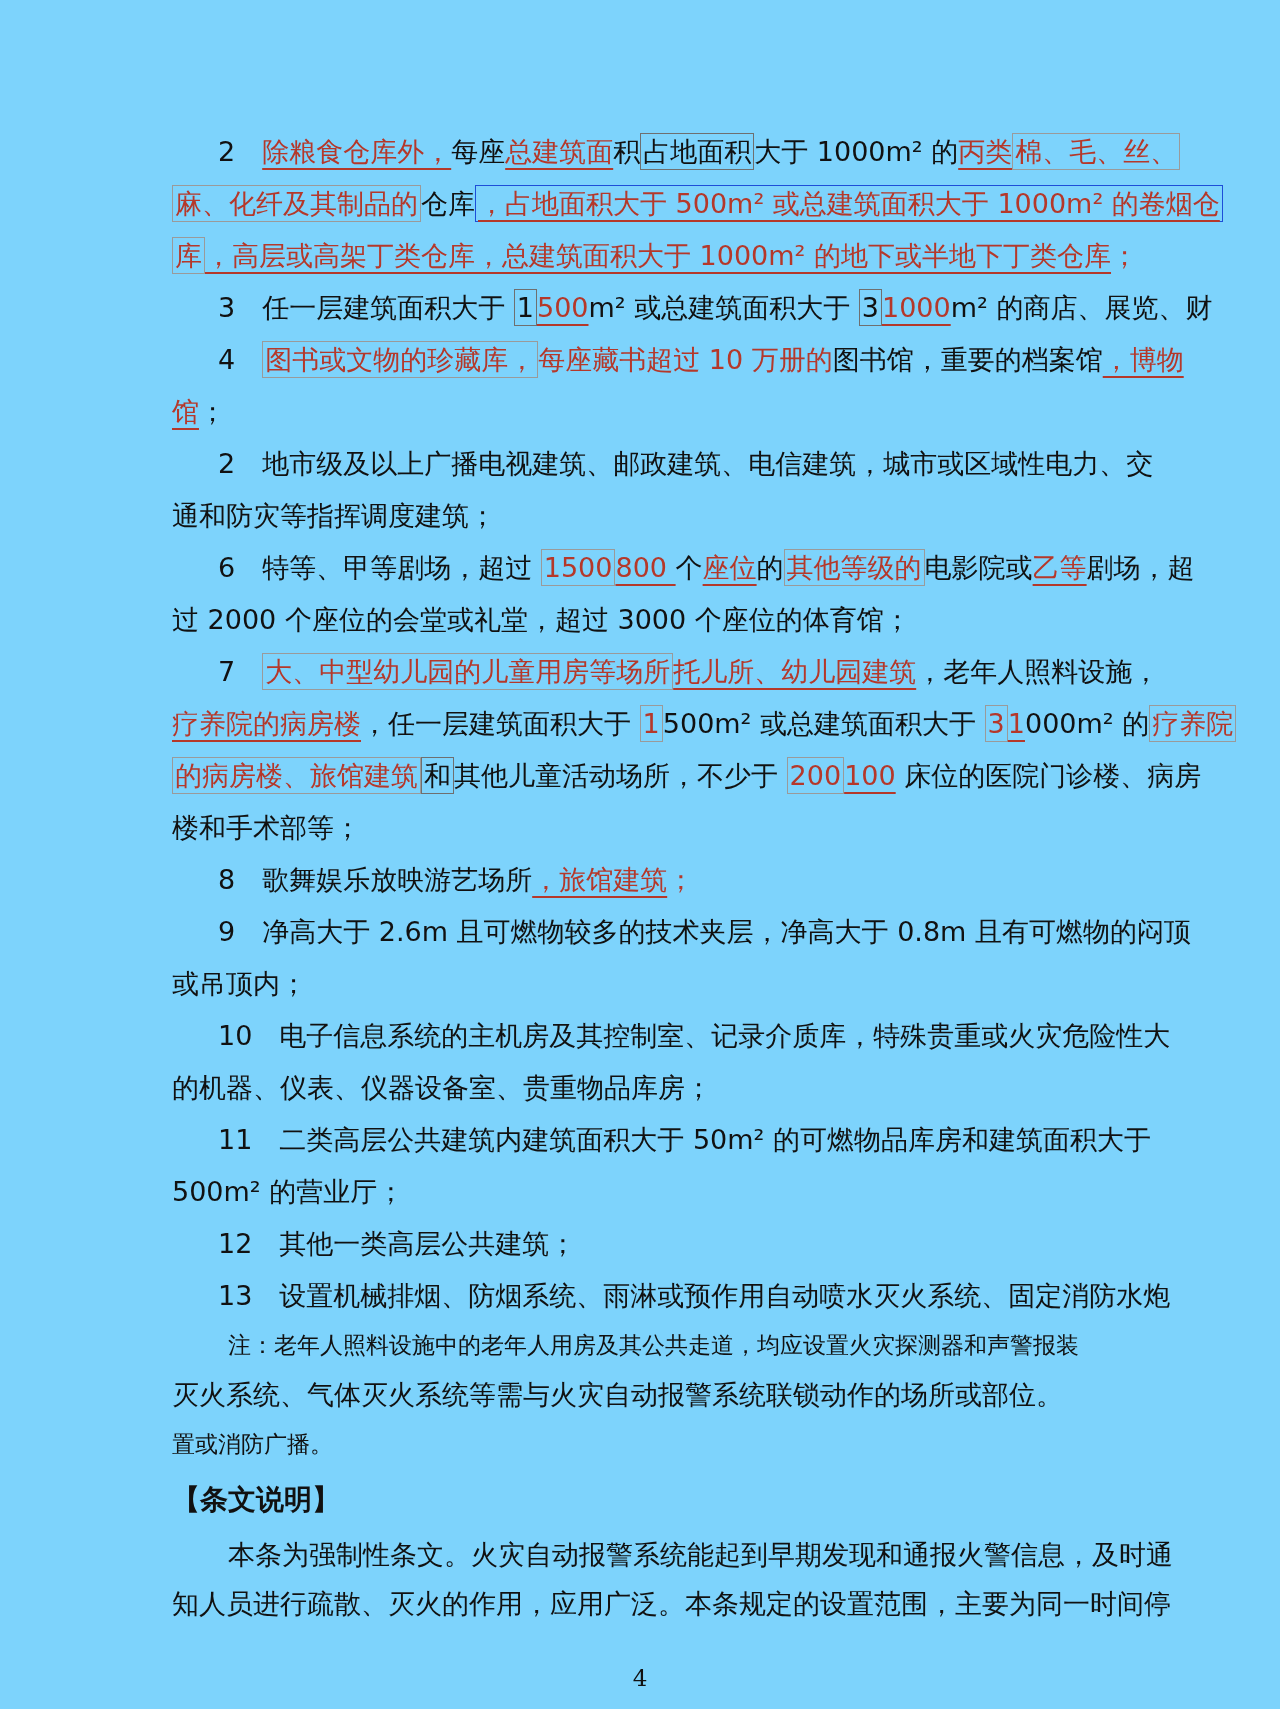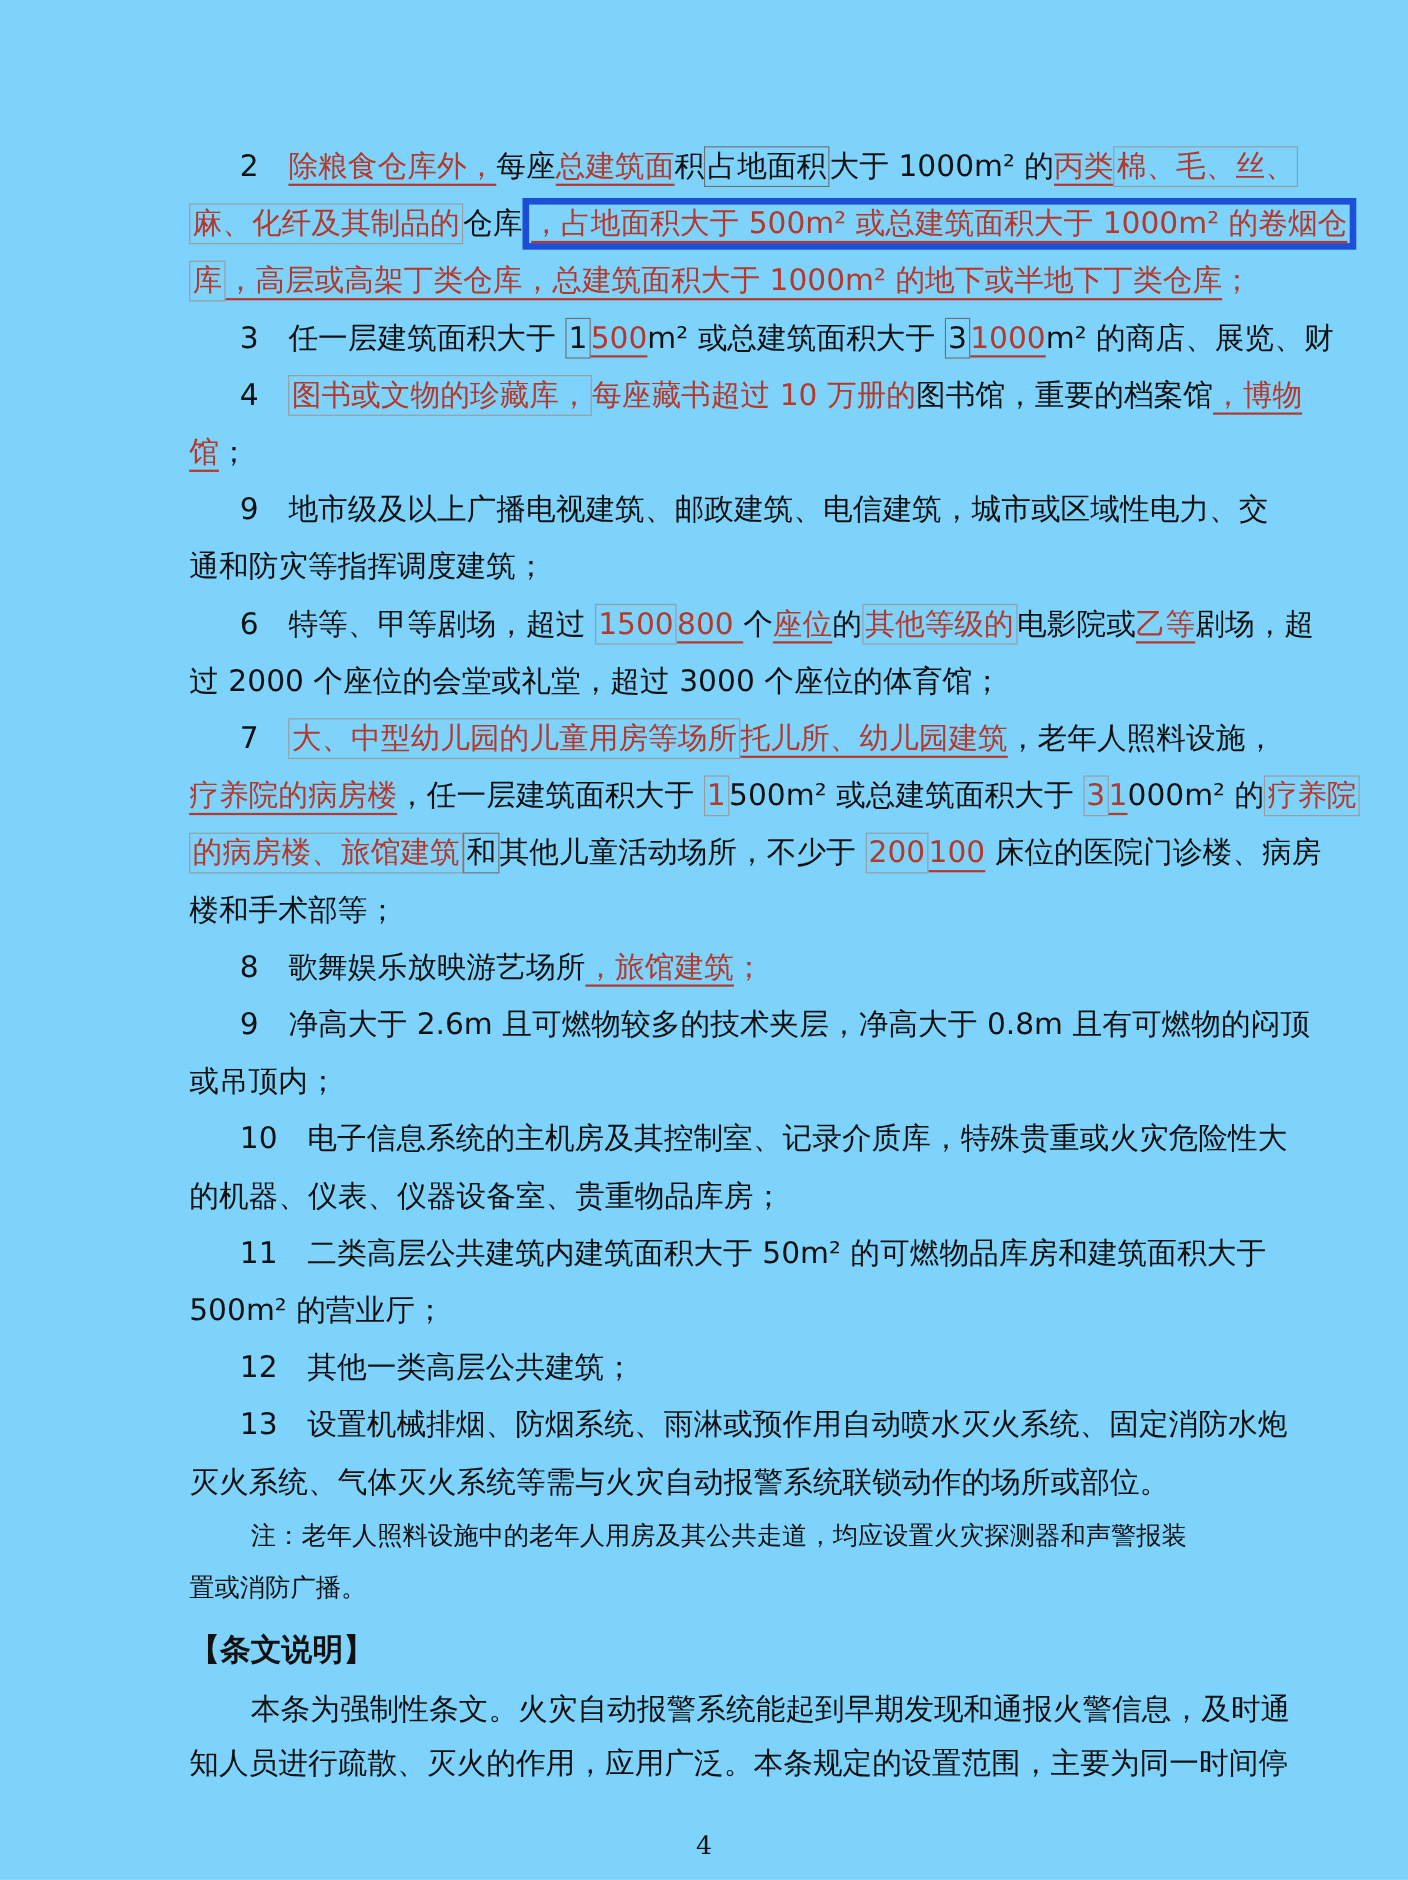--- a/index.html
+++ b/index.html
@@ -23,58 +23,58 @@
     font-size:28px; font-weight:bold; line-height:56px;
     margin:4px 0 2px 0; color:#111;
   }
   
   .seg { display:inline; }
   .n   { color:#111111; }
   .i   { color:#b5382a; text-decoration:underline; text-decoration-thickness:2px; text-underline-offset:7px; }
   .r   { color:#b5382a; }
   .d   { color:#111111; border:1px solid #6f6f6f; padding:2px 2px; }
   .rd  { color:#b5382a; border:1px solid #9a9a9a; padding:2px 2px; }
-  .rdu { color:#b5382a; border:6px solid #1d4ed8; padding:2px 2px;
+  .rdu { color:#b5382a; border:1px solid #1d4ed8; padding:2px 2px;
          text-decoration:underline; text-decoration-thickness:2px; text-underline-offset:7px; }
   .footer {
     position:absolute; left:0; bottom:18px; width:100%;
     text-align:center; font-size:23px; color:#111;
     font-family:"DejaVu Serif","Liberation Serif",serif;
   }
 </style>
 </head>
 <body>
 
 <div class="page">
   <div>
       <div class="line body indent"><span class="seg n">2　</span><span class="seg i">除粮食仓库外，</span><span class="seg n">每座</span><span class="seg i">总建筑面</span><span class="seg n">积</span><span class="seg d">占地面积</span><span class="seg n">大于 1000m² 的</span><span class="seg i">丙类</span><span class="seg rd">棉、毛、丝、</span></div>
       <div class="line body"><span class="seg rd">麻、化纤及其制品的</span><span class="seg n">仓库</span><span class="seg rdu">，占地面积大于 500m² 或总建筑面积大于 1000m² 的卷烟仓</span></div>
       <div class="line body"><span class="seg rd">库</span><span class="seg i">，高层或高架丁类仓库，总建筑面积大于 1000m² 的地下或半地下丁类仓库</span><span class="seg r">；</span></div>
       <div class="line body indent"><span class="seg n">3　任一层建筑面积大于 </span><span class="seg d">1</span><span class="seg i">500</span><span class="seg n">m² 或总建筑面积大于 </span><span class="seg d">3</span><span class="seg i">1000</span><span class="seg n">m² 的商店、展览、财</span></div>
       <div class="line body indent"><span class="seg n">4　</span><span class="seg rd">图书或文物的珍藏库，</span><span class="seg r">每座藏书超过 10 万册的</span><span class="seg n">图书馆，重要的档案馆</span><span class="seg i">，博物</span></div>
       <div class="line body"><span class="seg i">馆</span><span class="seg n">；</span></div>
-      <div class="line body indent"><span class="seg n">9　地市级及以上广播电视建筑、邮政建筑、电信建筑，城市或区域性电力、交</span></div>
+      <div class="line body indent"><span class="seg n">2　地市级及以上广播电视建筑、邮政建筑、电信建筑，城市或区域性电力、交</span></div>
       <div class="line body"><span class="seg n">通和防灾等指挥调度建筑；</span></div>
       <div class="line body indent"><span class="seg n">6　特等、甲等剧场，超过 </span><span class="seg rd">1500</span><span class="seg i">800 </span><span class="seg n">个</span><span class="seg i">座位</span><span class="seg n">的</span><span class="seg rd">其他等级的</span><span class="seg n">电影院或</span><span class="seg i">乙等</span><span class="seg n">剧场，超</span></div>
       <div class="line body"><span class="seg n">过 2000 个座位的会堂或礼堂，超过 3000 个座位的体育馆；</span></div>
       <div class="line body indent"><span class="seg n">7　</span><span class="seg rd">大、中型幼儿园的儿童用房等场所</span><span class="seg i">托儿所、幼儿园建筑</span><span class="seg n">，老年人照料设施，</span></div>
       <div class="line body"><span class="seg i">疗养院的病房楼</span><span class="seg n">，任一层建筑面积大于 </span><span class="seg rd">1</span><span class="seg n">500m² 或总建筑面积大于 </span><span class="seg rd">3</span><span class="seg i">1</span><span class="seg n">000m² 的</span><span class="seg rd">疗养院</span></div>
       <div class="line body"><span class="seg rd">的病房楼、旅馆建筑</span><span class="seg d">和</span><span class="seg n">其他儿童活动场所，不少于 </span><span class="seg rd">200</span><span class="seg i">100</span><span class="seg n"> 床位的医院门诊楼、病房</span></div>
       <div class="line body"><span class="seg n">楼和手术部等；</span></div>
       <div class="line body indent"><span class="seg n">8　歌舞娱乐放映游艺场所</span><span class="seg i">，旅馆建筑</span><span class="seg r">；</span></div>
       <div class="line body indent"><span class="seg n">9　净高大于 2.6m 且可燃物较多的技术夹层，净高大于 0.8m 且有可燃物的闷顶</span></div>
       <div class="line body"><span class="seg n">或吊顶内；</span></div>
       <div class="line body indent"><span class="seg n">10　电子信息系统的主机房及其控制室、记录介质库，特殊贵重或火灾危险性大</span></div>
       <div class="line body"><span class="seg n">的机器、仪表、仪器设备室、贵重物品库房；</span></div>
       <div class="line body indent"><span class="seg n">11　二类高层公共建筑内建筑面积大于  50m² 的可燃物品库房和建筑面积大于</span></div>
       <div class="line body"><span class="seg n">500m² 的营业厅；</span></div>
       <div class="line body indent"><span class="seg n">12　其他一类高层公共建筑；</span></div>
       <div class="line body indent"><span class="seg n">13　设置机械排烟、防烟系统、雨淋或预作用自动喷水灭火系统、固定消防水炮</span></div>
+      <div class="line note indent"><span class="seg n">注：老年人照料设施中的老年人用房及其公共走道，均应设置火灾探测器和声警报装</span></div>
       <div class="line body"><span class="seg n">灭火系统、气体灭火系统等需与火灾自动报警系统联锁动作的场所或部位。</span></div>
-      <div class="line note indent"><span class="seg n">注：老年人照料设施中的老年人用房及其公共走道，均应设置火灾探测器和声警报装</span></div>
       <div class="line note"><span class="seg n">置或消防广播。</span></div>
     </div>
   <div class="heading">【条文说明】</div>
   <div>
       <div class="line para indent"><span class="seg n">本条为强制性条文。火灾自动报警系统能起到早期发现和通报火警信息，及时通</span></div>
       <div class="line para"><span class="seg n">知人员进行疏散、灭火的作用，应用广泛。本条规定的设置范围，主要为同一时间停</span></div>
     </div>
   <div class="footer">4</div>
 </div>
 

